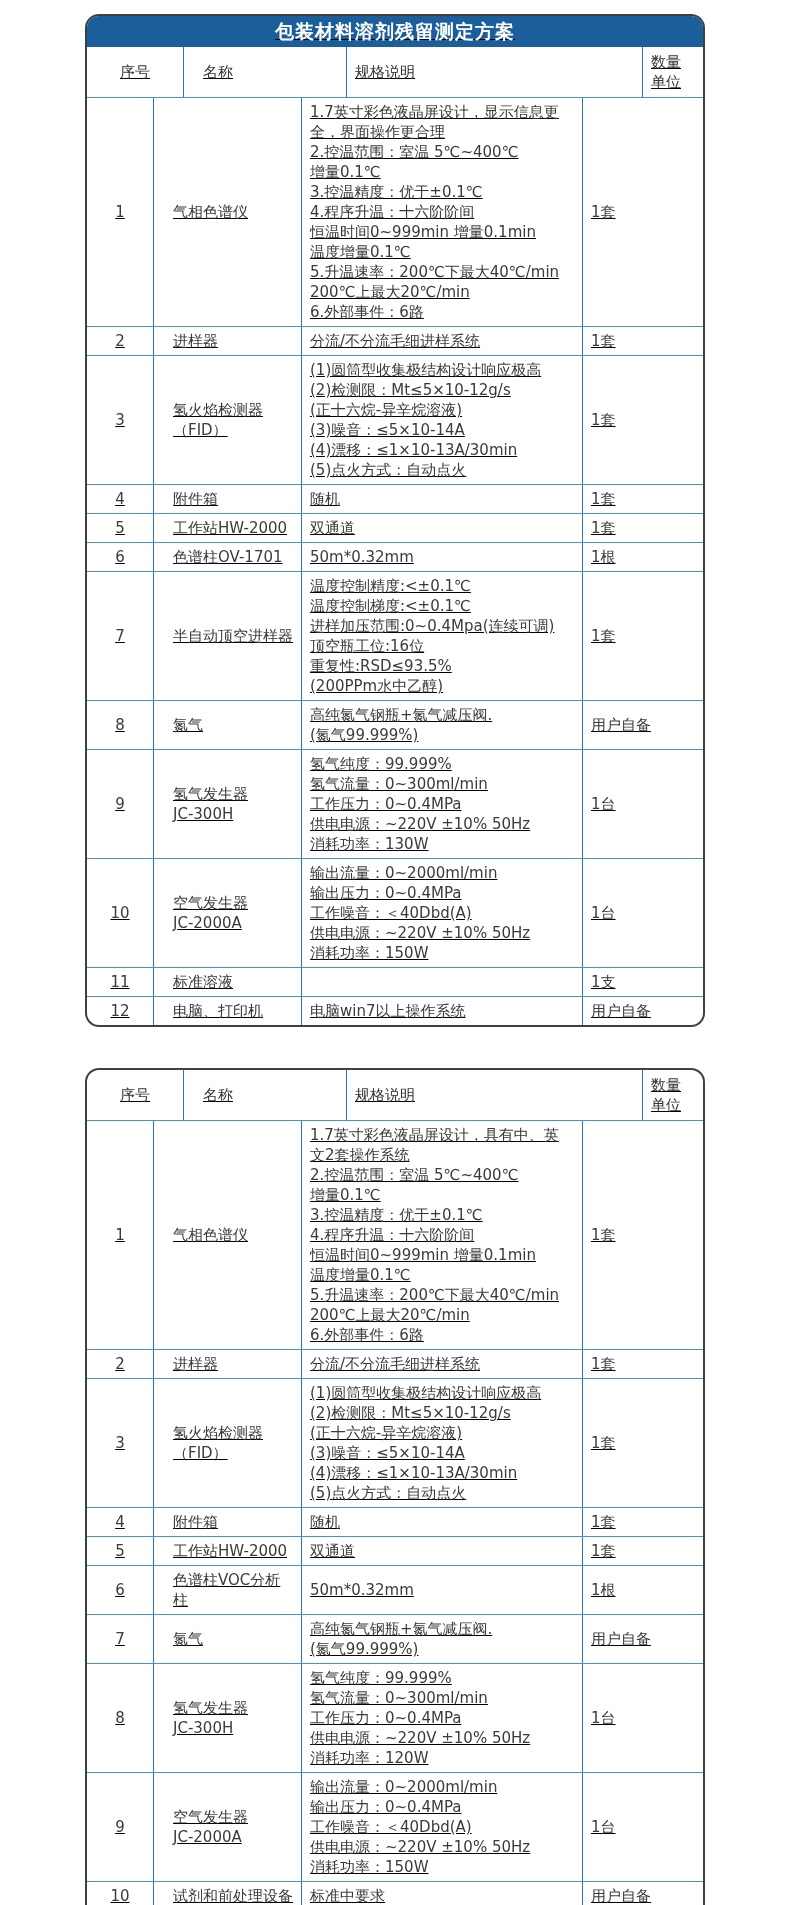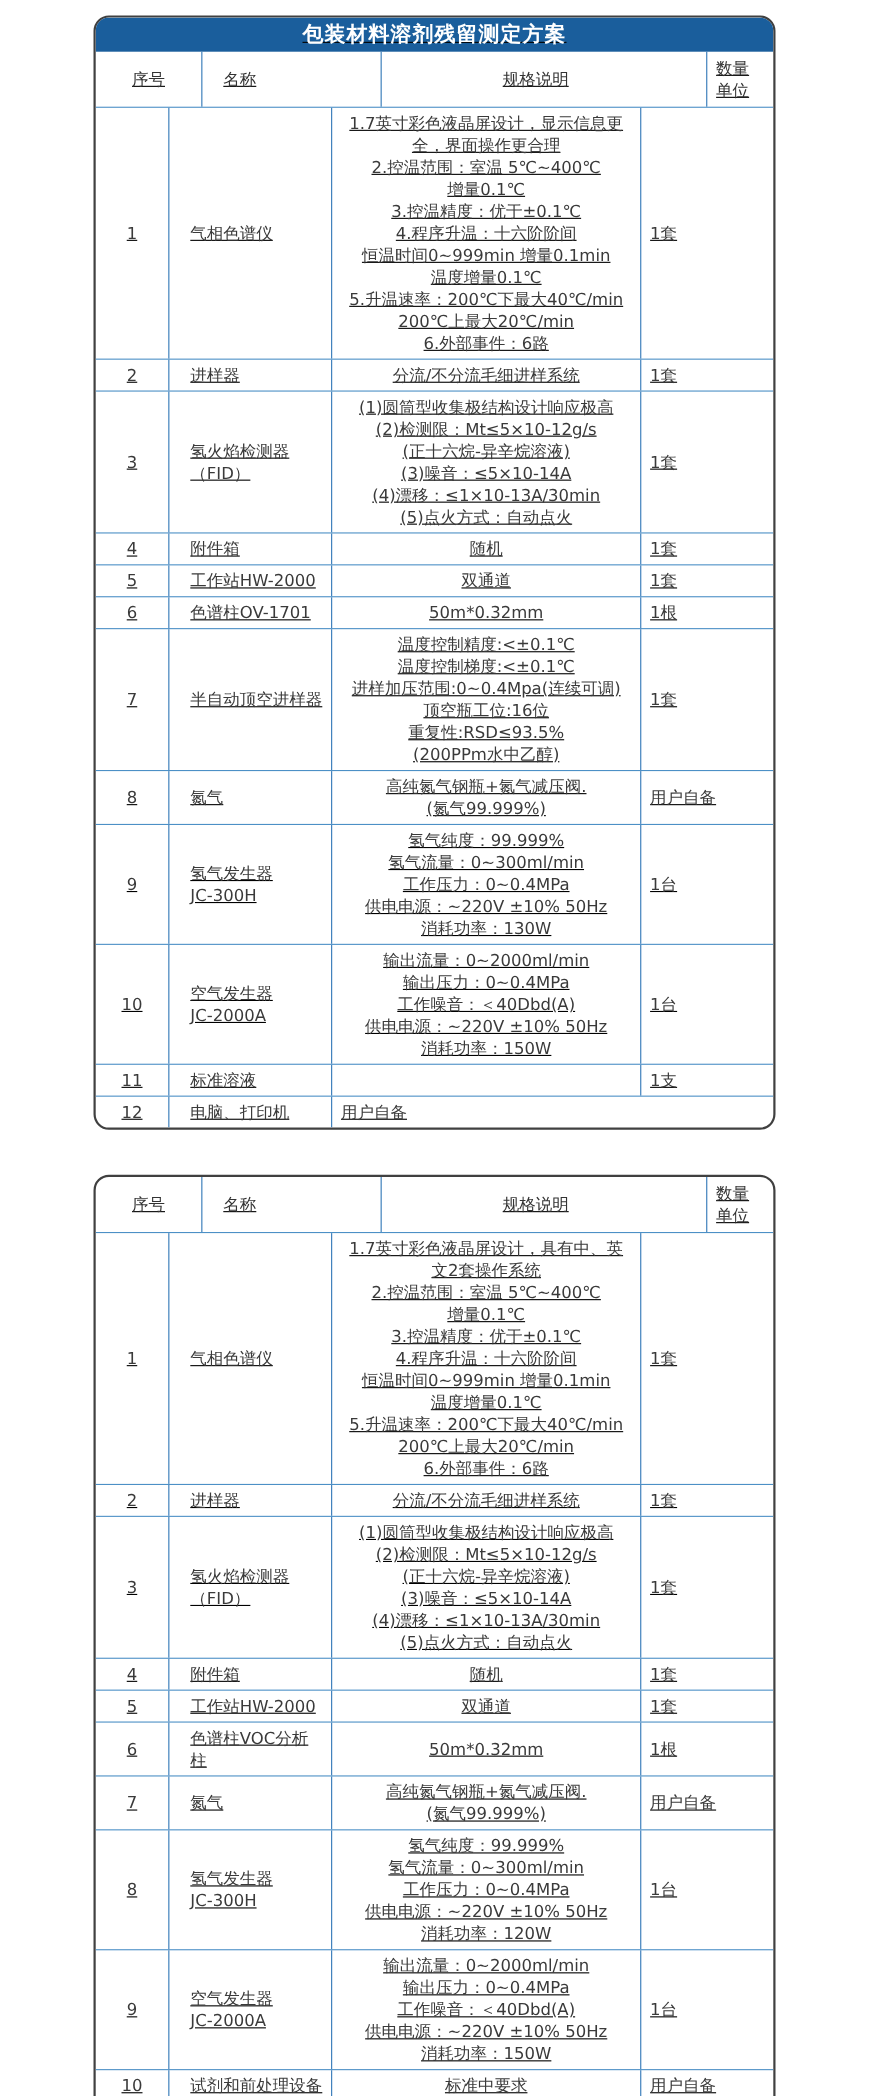--- a/index.html
+++ b/index.html
@@ -50,21 +50,21 @@
     word-break: break-word;
   }
   .c-no {
     width: 66px;
     border-left: none;
     align-items: center;
     text-align: center;
     padding: 4px 2px;
   }
   .c-name { width: 148px; padding-left: 19px; }
-  .c-spec { width: 281px; text-align: center; }
+  .c-spec { width: 281px; }
   .c-qty  { flex: 1; }
 
   .row.header .c {
     color: #333333;
     padding-top: 5px;
     padding-bottom: 5px;
     margin-left: 15px;
   }
   .line { min-height: 20px; }
 </style>
@@ -217,20 +217,23 @@
           <div class="line">标准溶液</div>
         </div>
         <div class="c c-spec"></div>
         <div class="c c-qty">1支</div>
       </div>
       <div class="row">
         <div class="c c-no">12</div>
         <div class="c c-name">
           <div class="line">电脑、打印机</div>
         </div>
+        <div class="c c-spec">
+          <div class="line">电脑win7以上操作系统</div>
+        </div>
         <div class="c c-qty">用户自备</div>
       </div>
     </div>
     <div class="tbl">
       <div class="row header">
         <div class="c c-no">序号</div>
         <div class="c c-name">名称</div>
         <div class="c c-spec">规格说明</div>
         <div class="c c-qty">数量单位</div>
       </div>

